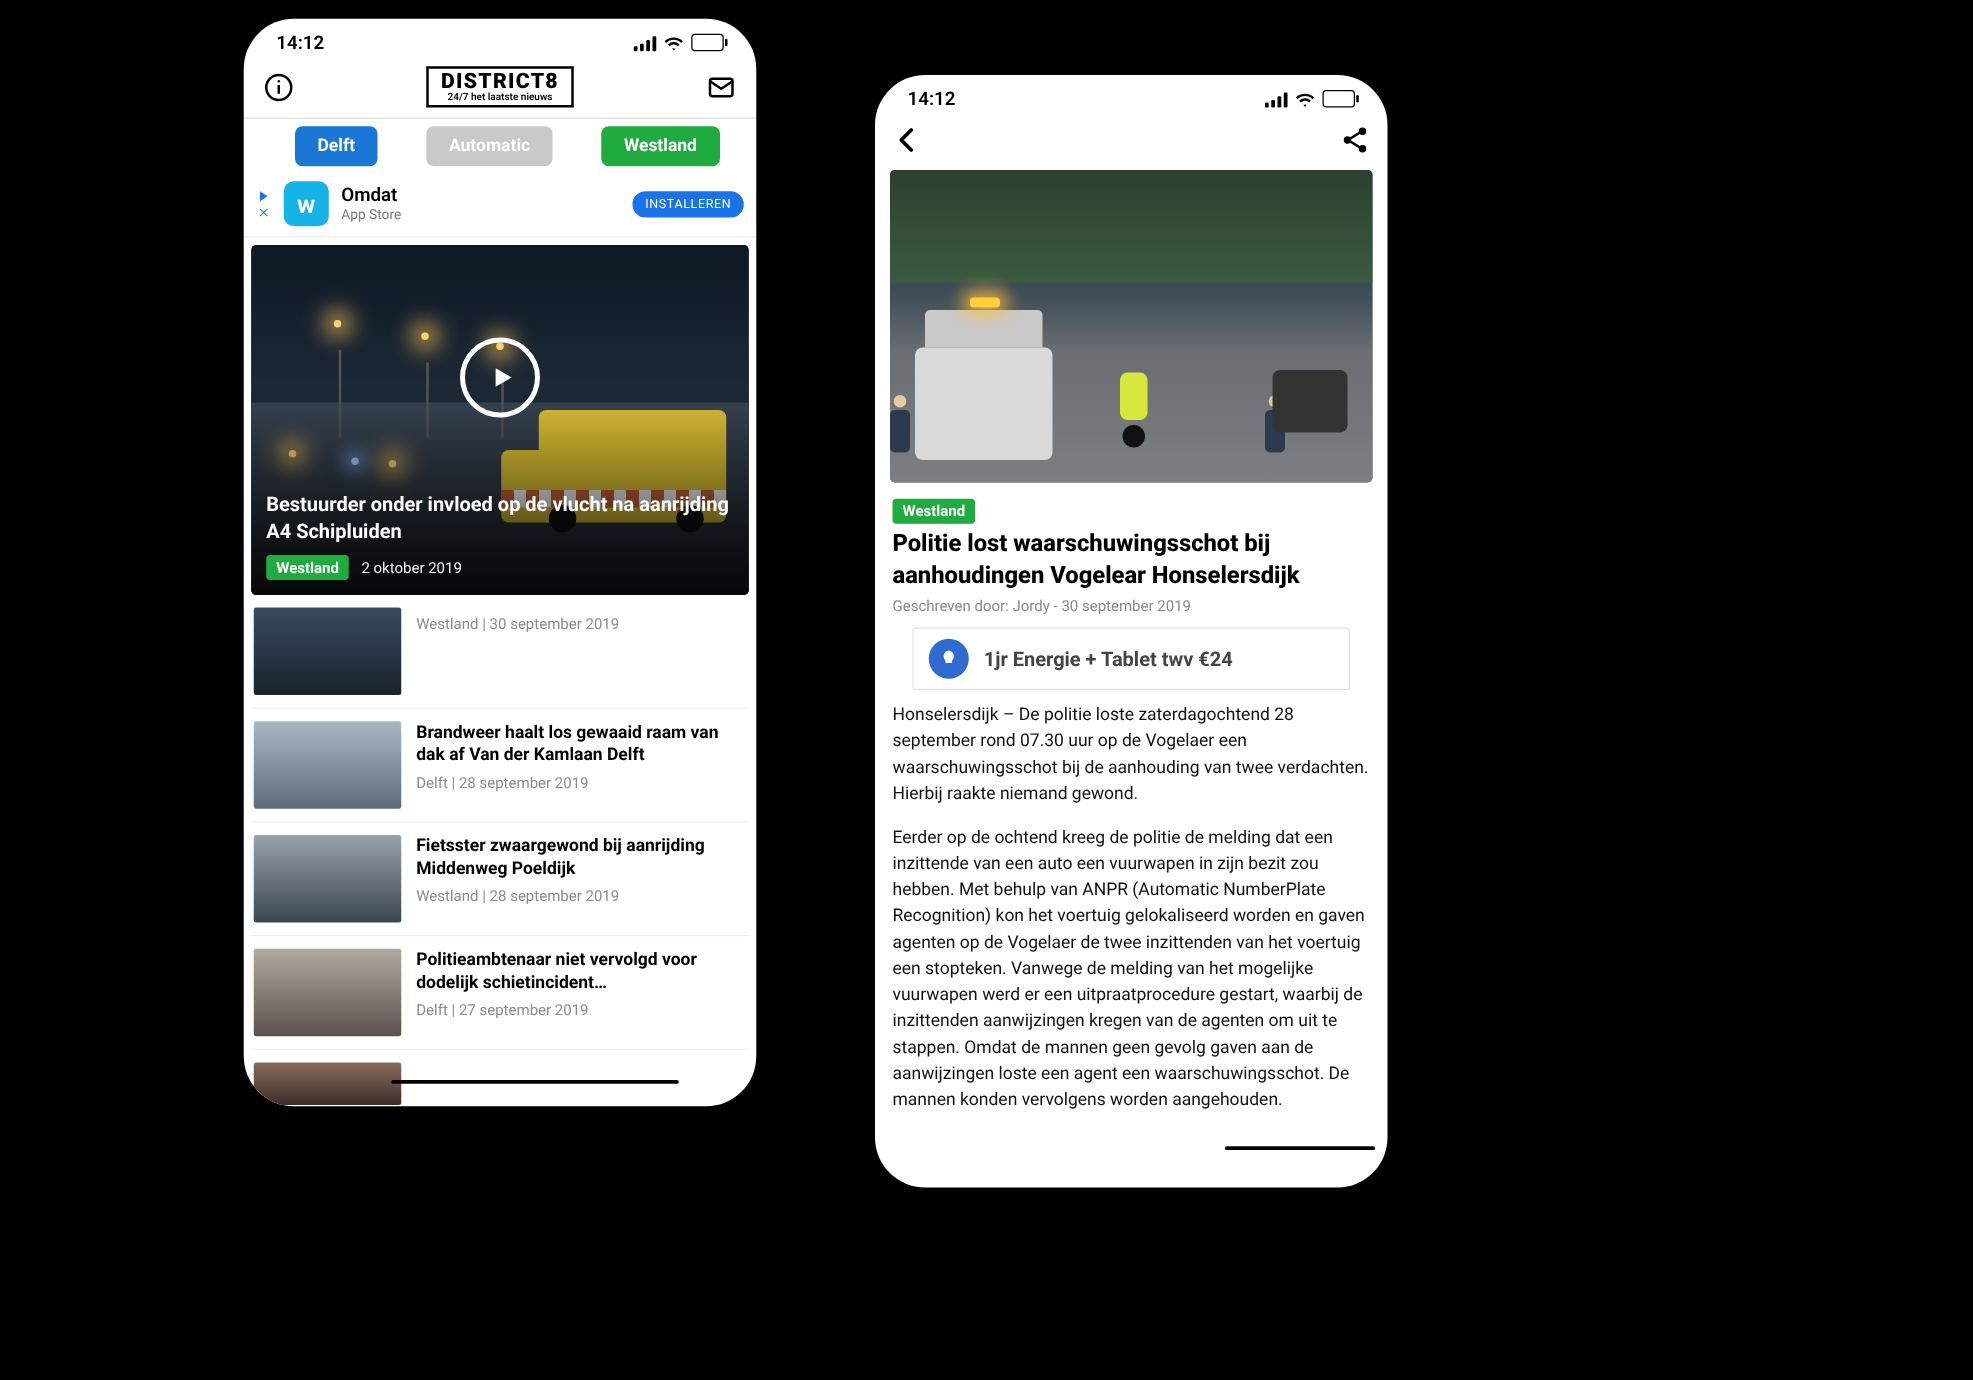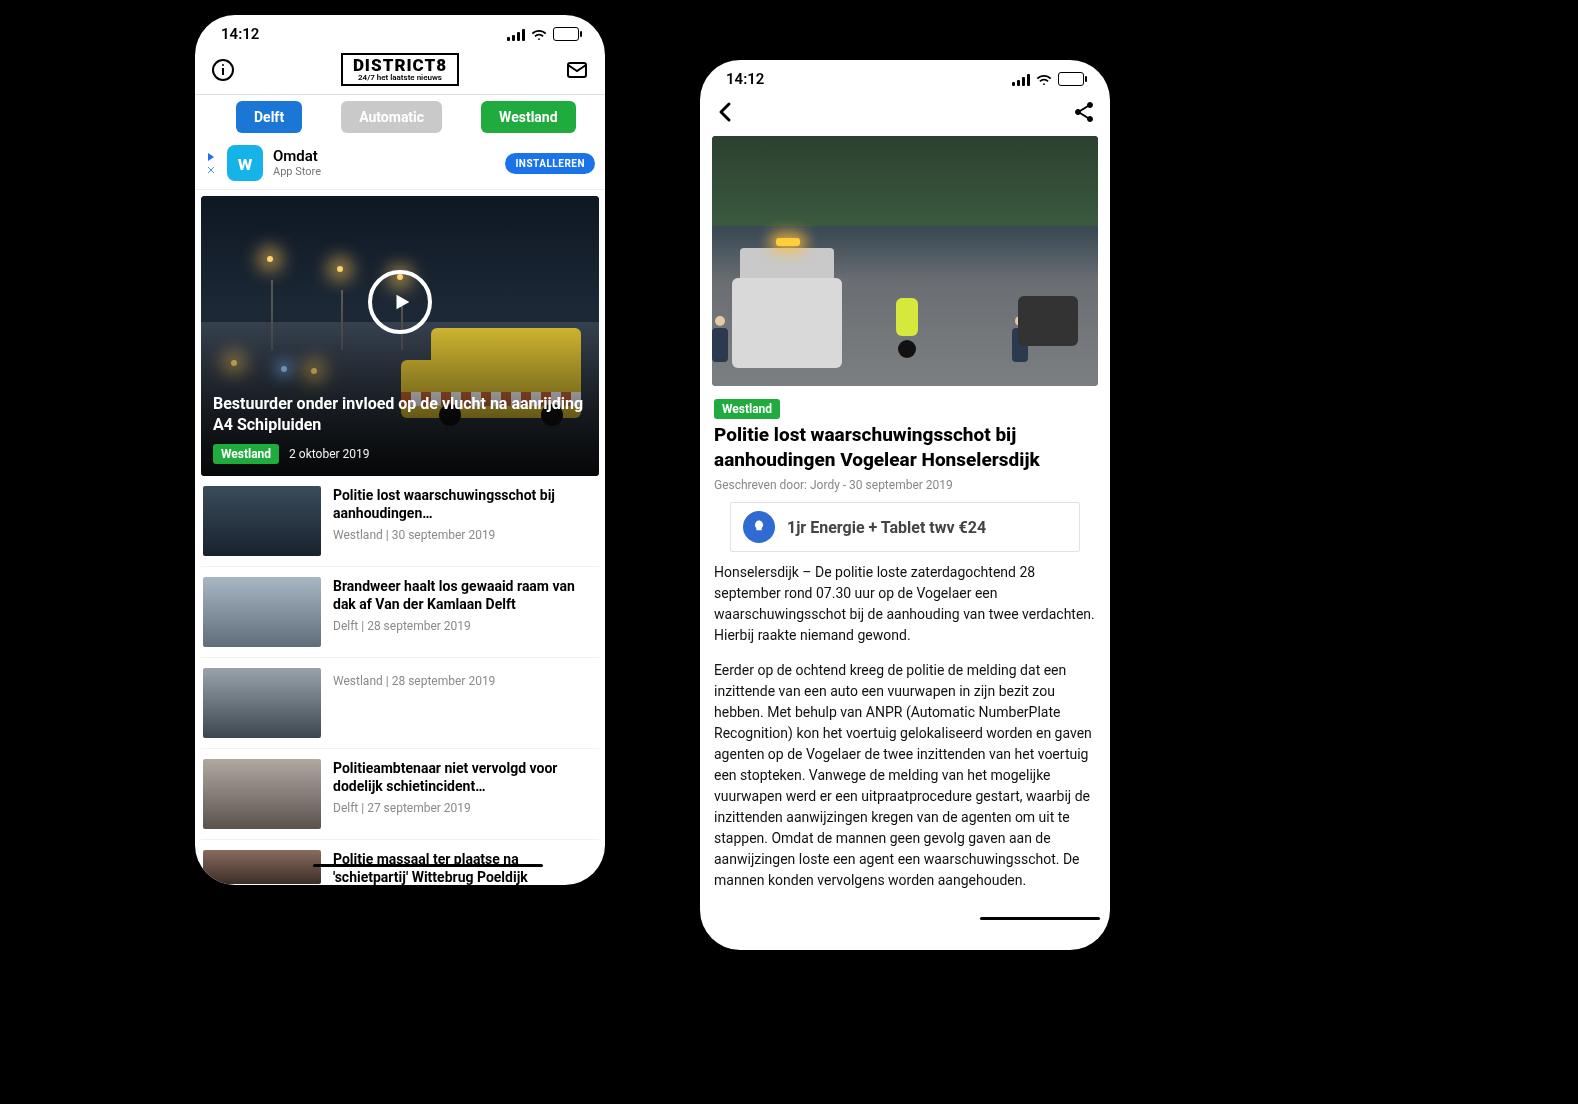--- a/index.html
+++ b/index.html
@@ -99,21 +99,21 @@
   }
   .ad-marker{display:flex;flex-direction:column;align-items:center;font-size:10px;color:#1a73e8;gap:2px;}
   .ad-icon {
     width:36px;height:36px;border-radius:8px;background:#15b3e8;
     display:flex;align-items:center;justify-content:center;color:#fff;font-size:20px;font-weight:700;
   }
   .ad-text{flex:1;line-height:1.2;}
   .ad-title{font-size:15px;font-weight:600;}
   .ad-sub{font-size:11px;color:#777;}
   .ad-cta{
-    background:#1a73e8;color:#fff;font-size:10px;font-weight:700;letter-spacing:.5px;
+    background:#1a73e8;color:#fff;font-size:10px;font-weight:400;letter-spacing:.5px;
     padding:5px 10px;border-radius:12px;
   }
 
   
   .hero {
     margin:6px 6px 0;border-radius:4px;overflow:hidden;position:relative;height:280px;
     background:#0f1820;color:#fff;
   }
   .hero-img{position:absolute;inset:0;}
   .hero-overlay{position:absolute;inset:0;background:linear-gradient(180deg,rgba(0,0,0,0) 40%,rgba(0,0,0,.85) 100%);}
@@ -303,49 +303,46 @@
           <span class="badge">Westland</span>
           <span class="hero-date">2 oktober 2019</span>
         </div>
       </div>
     </div>
 
     <div class="list">
       <div class="row">
         <div class="thumb th-0"></div>
         <div class="row-text">
-          <div class="row-title">Politie lost waarschuwingsschot bij aanhoudingen…</div>
           <div class="row-meta">Westland | 30 september 2019</div>
         </div>
       </div>
       <div class="row">
         <div class="thumb th-1"></div>
         <div class="row-text">
           <div class="row-title">Brandweer haalt los gewaaid raam van dak af Van der Kamlaan Delft</div>
           <div class="row-meta">Delft | 28 september 2019</div>
         </div>
       </div>
       <div class="row">
         <div class="thumb th-2"></div>
         <div class="row-text">
+          <div class="row-title">Fietsster zwaargewond bij aanrijding Middenweg Poeldijk</div>
           <div class="row-meta">Westland | 28 september 2019</div>
         </div>
       </div>
       <div class="row">
         <div class="thumb th-3"></div>
         <div class="row-text">
           <div class="row-title">Politieambtenaar niet vervolgd voor dodelijk schietincident…</div>
           <div class="row-meta">Delft | 27 september 2019</div>
         </div>
       </div>
       <div class="row">
         <div class="thumb th-4" style="height:34px;"></div>
-        <div class="row-text">
-          <div class="row-title">Politie massaal ter plaatse na 'schietpartij' Wittebrug Poeldijk</div>
-        </div>
       </div>
     </div>
     <div class="cut-line"></div>
   </div>
 
   <div class="phone phone-right">
 
     <div class="status-bar">
       <span>14:12</span>
       <div class="status-icons">

